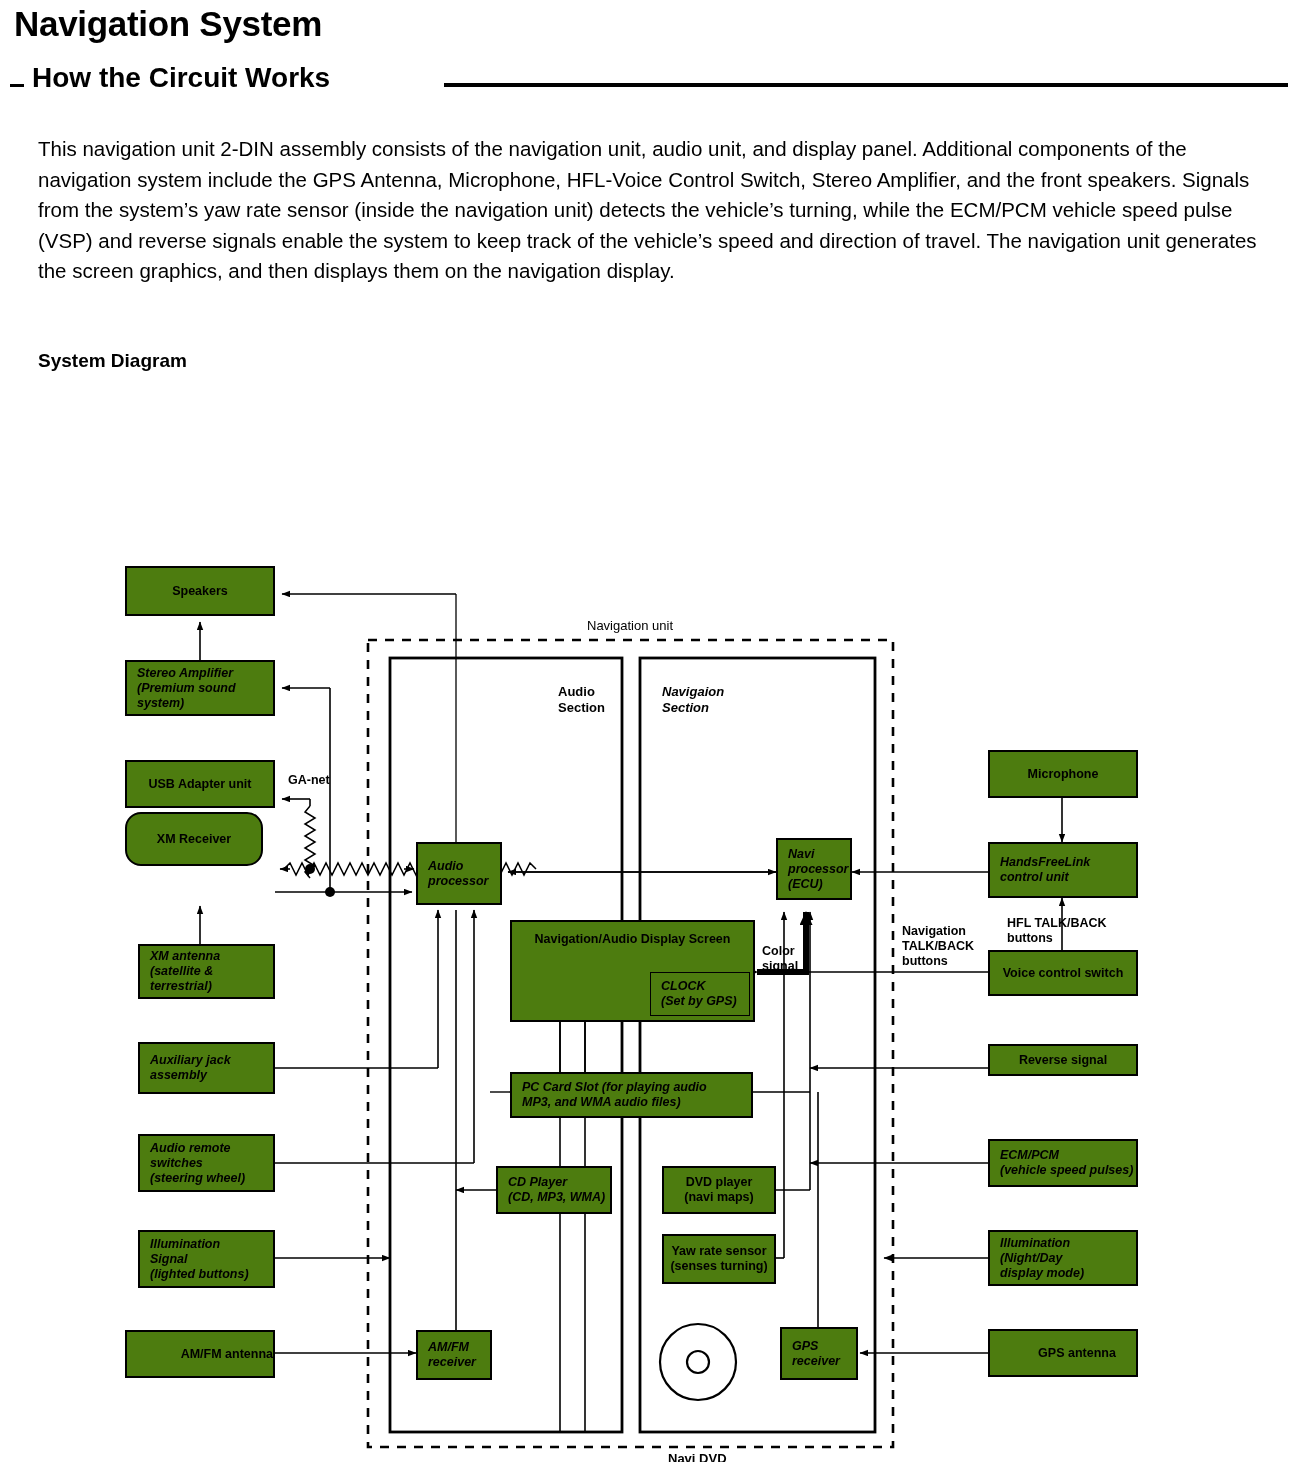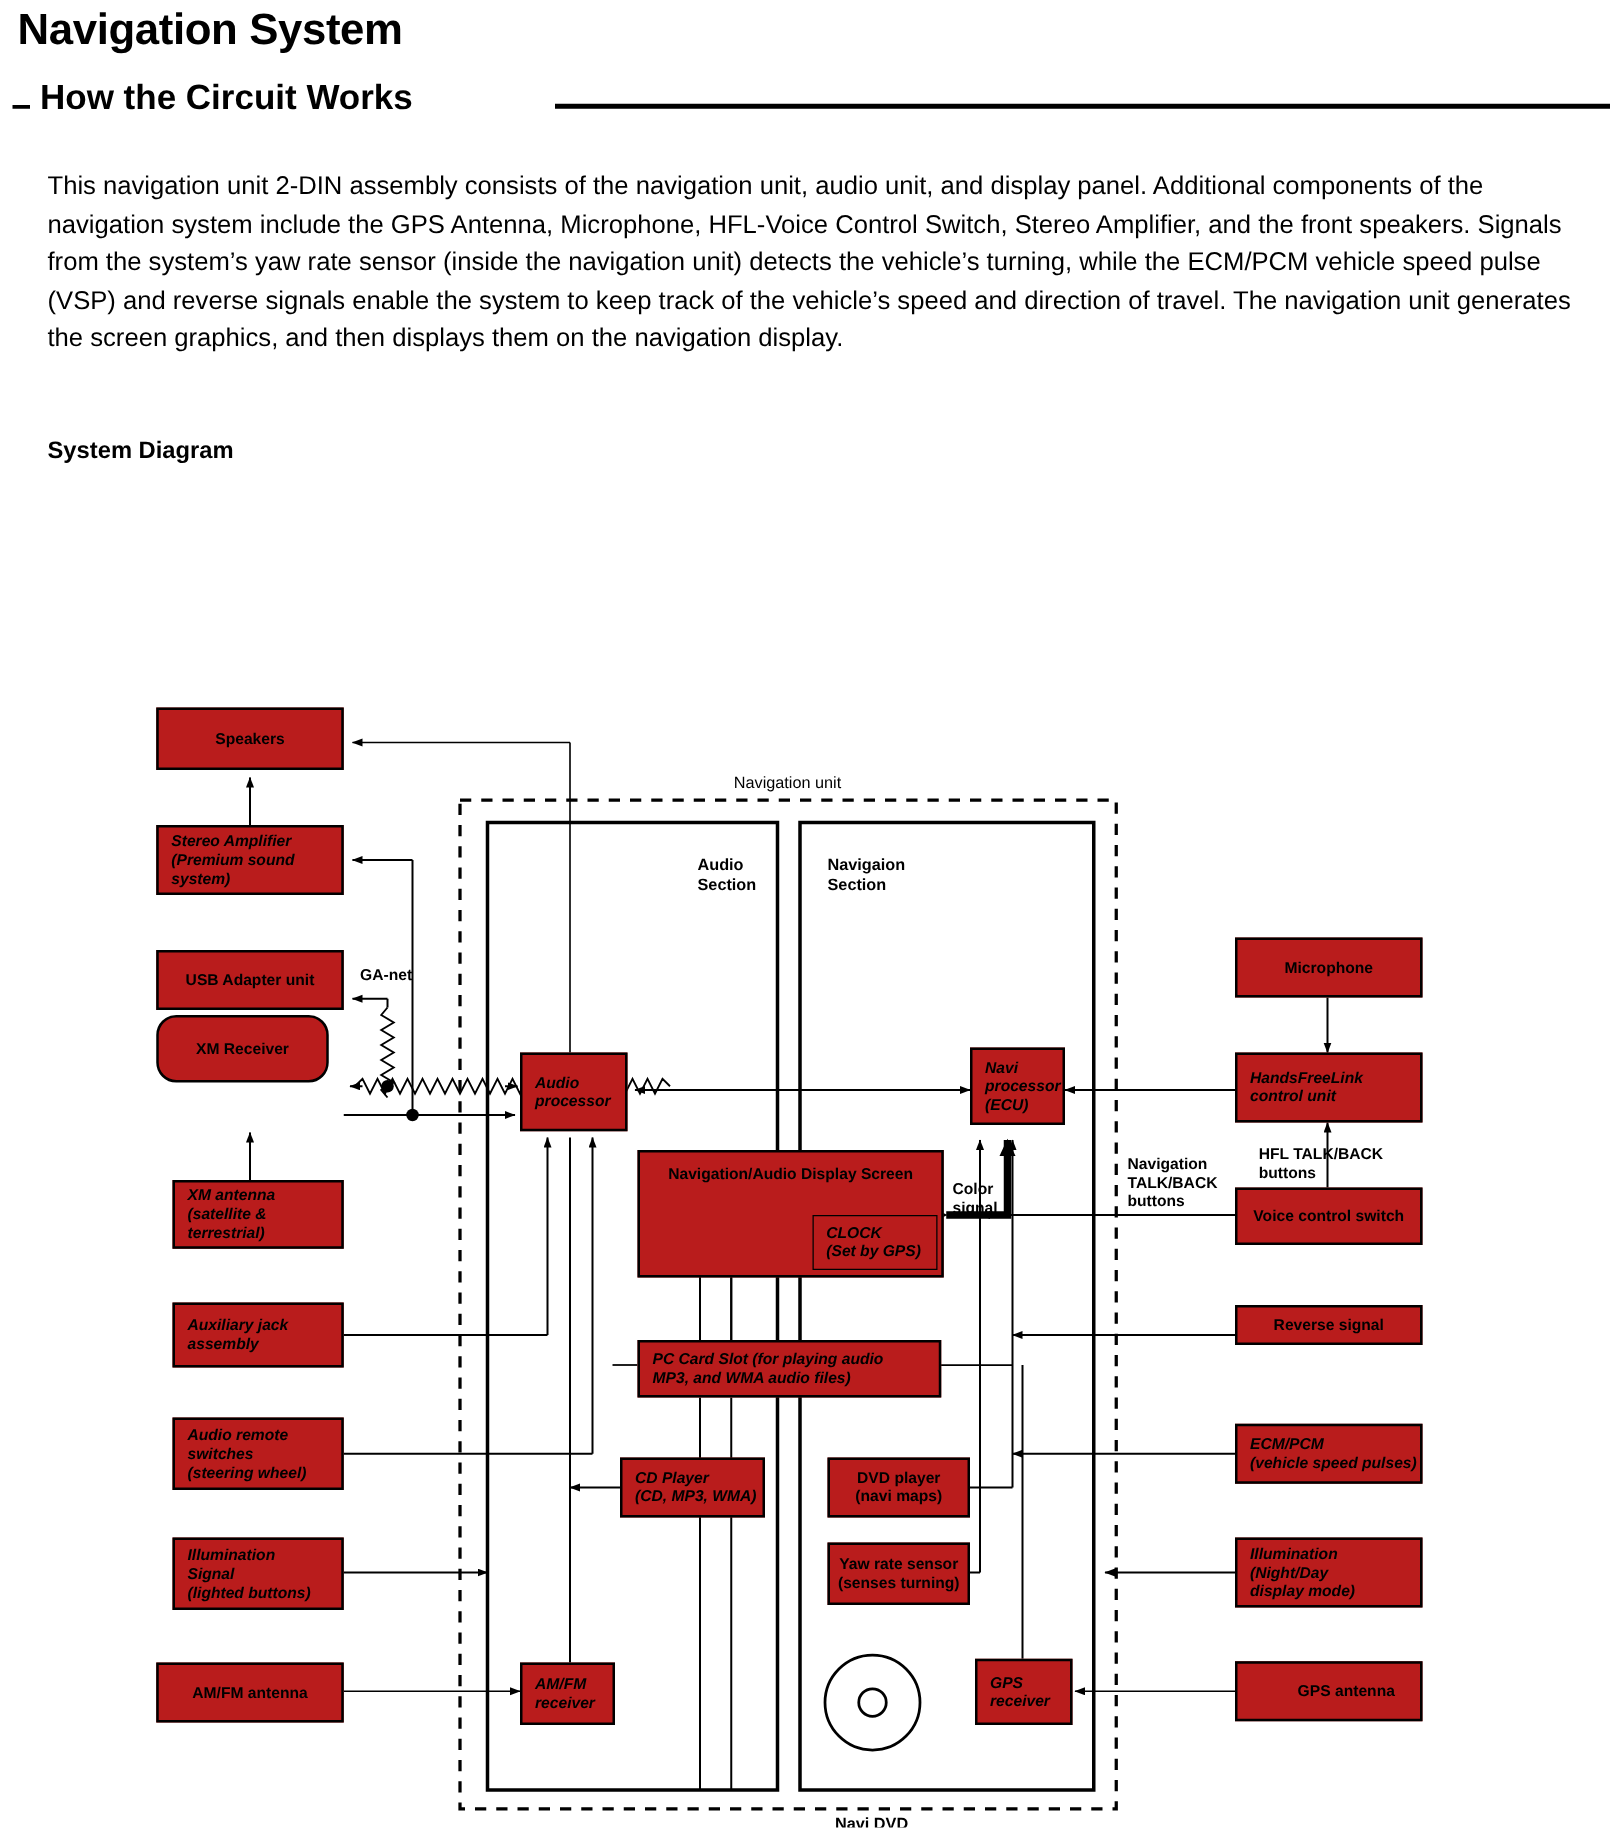--- a/index.html
+++ b/index.html
@@ -31,21 +31,21 @@
   }
   #section-heading{
     position:absolute;left:38px;top:350px;font-size:19px;font-weight:bold;
   }
   
   #diagram{
     position:absolute;left:0;top:0;width:1294px;height:1462px;
   }
   #diagram svg{position:absolute;left:0;top:0;}
   .nodebox{
-    position:absolute;box-sizing:border-box;background:#b91c1c;
+    position:absolute;box-sizing:border-box;background:#4d7c0f;
     border:2.4px solid #000;
     font-size:12.5px;font-weight:bold;line-height:15px;
     display:flex;align-items:center;
   }
   .nodebox .lbl{display:block;width:100%;}
   .ctr{justify-content:center;text-align:center;}
   .lft{justify-content:flex-end;text-align:left;padding-left:10px;font-style:italic;}
   .thinbox{border-width:1.6px;}
   .freelabel{
     position:absolute;font-size:12.5px;font-weight:bold;line-height:15px;
@@ -181,21 +181,21 @@
     </g>
   </svg>
 
   <div id="navunit-title">Navigation unit</div>
 
   <div class="sectionlabel" style="left:558px;top:684px;">
     <span>Audio</span><br>
     <span>Section</span>
   </div>
 
-  <div class="sectionlabel" style="left:662px;top:684px;">
+  <div class="sectionlabel" style="left:662px;top:684px;font-style:italic;">
     <span>Navigaion</span><br>
     <span>Section</span>
   </div>
 
   <div class="nodebox ctr" style="left:125px;top:566px;width:150px;height:50px;">
     <span class="lbl">Speakers</span>
   </div>
 
   <div class="nodebox lft" style="left:125px;top:660px;width:150px;height:56px;">
     <span class="lbl">Stereo Amplifier<br>(Premium sound<br>system)</span>
@@ -218,21 +218,21 @@
   </div>
 
   <div class="nodebox lft" style="left:138px;top:1134px;width:137px;height:58px;">
     <span class="lbl">Audio remote<br>switches<br>(steering wheel)</span>
   </div>
 
   <div class="nodebox lft" style="left:138px;top:1230px;width:137px;height:58px;">
     <span class="lbl">Illumination<br>Signal<br>(lighted buttons)</span>
   </div>
 
-  <div class="nodebox ctr" style="left:125px;top:1330px;width:150px;height:48px;">
+  <div class="nodebox ctr" style="left:125px;top:1330px;width:150px;height:48px;text-align:right;">
     <span class="lbl">AM/FM antenna</span>
   </div>
 
   <div class="nodebox lft" style="left:416px;top:842px;width:86px;height:63px;">
     <span class="lbl">Audio<br>processor</span>
   </div>
 
   <div class="nodebox lft" style="left:496px;top:1166px;width:116px;height:48px;">
     <span class="lbl">CD Player<br>(CD, MP3, WMA)</span>
   </div>

